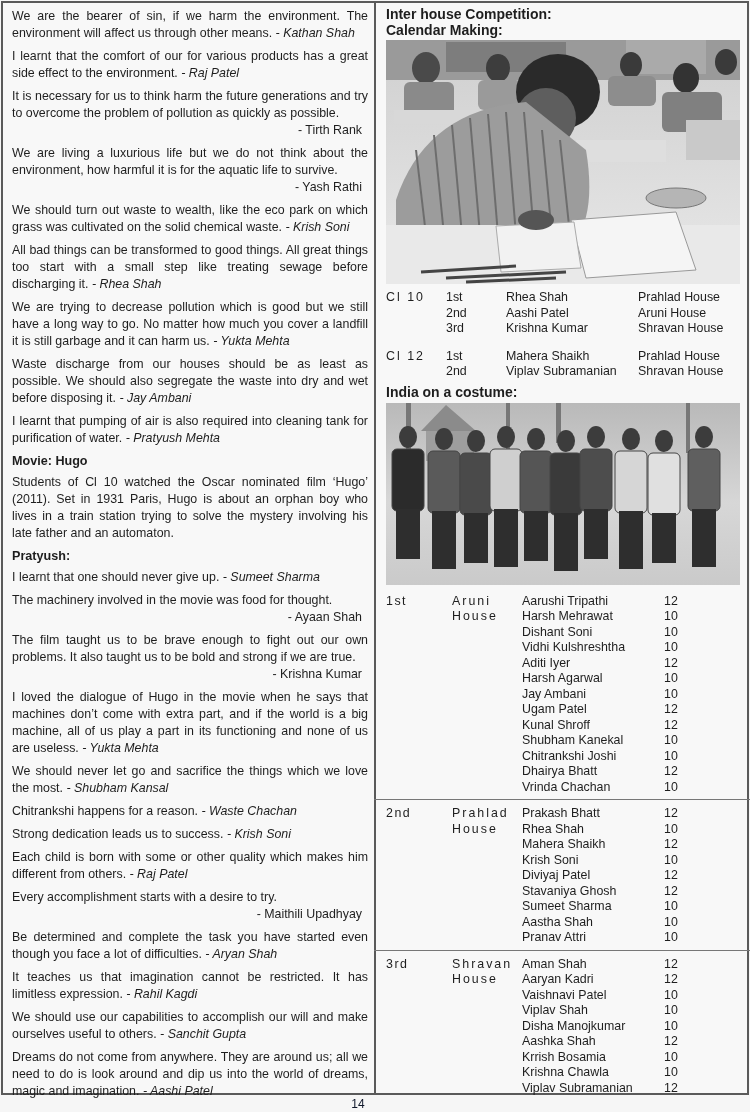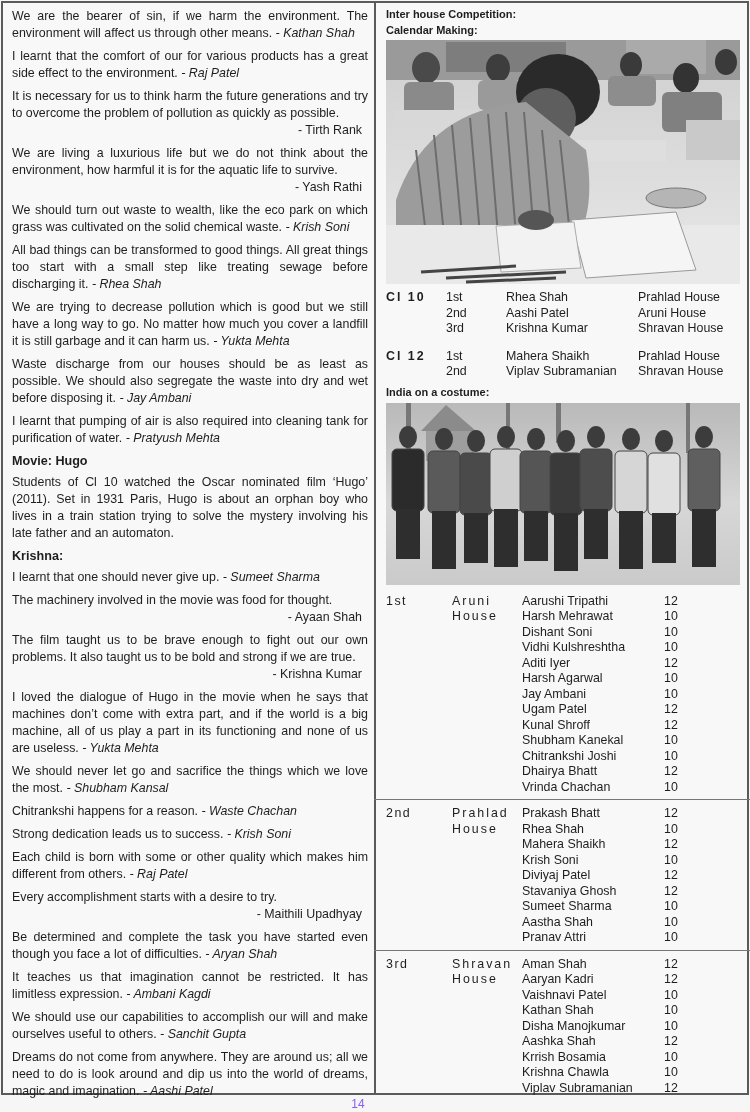--- a/index.html
+++ b/index.html
@@ -8,49 +8,49 @@
 
   .frame {
     position: absolute; left: 1px; top: 1px; width: 748px; height: 1094px;
     border: 2px solid #5a5a5a; background: #f8f8f8;
   }
   .divider {
     position: absolute; left: 374px; top: 1px; width: 2px; height: 1094px; background: #5a5a5a;
   }
   .page-num {
     position: absolute; left: 0; width: 716px; top: 1097px; text-align: center;
-    font-size: 12px; color: #8b5cf6;
+    font-size: 12px; color: #0f172a;
   }
 
   
   .left {
     position: absolute; left: 12px; top: 8px; width: 356px;
     font-size: 12.4px; line-height: 17px;
   }
   .para { text-align: justify; margin-bottom: 6px; }
   .para .author { white-space: nowrap; font-style: italic; }
   .para .author-right { display: block; text-align: right; padding-right: 6px; }
   .heading { font-weight: bold; margin: 2px 0 4px 0; font-size: 12.6px; }
 
   
   .right {
     position: absolute; left: 386px; top: 6px; width: 356px;
     font-size: 12.4px; line-height: 15.5px;
   }
-  .rheading { font-weight: bold; font-size: 11px; line-height: 16px; }
+  .rheading { font-weight: bold; font-size: 14px; line-height: 16px; }
 
   .photo {
     position: relative; width: 354px; overflow: hidden; background: #bdbdbd;
   }
   .photo1 { height: 244px; margin-top: 2px; }
   .photo2 { height: 182px; margin-top: 3px; }
 
   .results { margin-top: 6px; }
   .res-row { display: flex; height: 15.5px; }
-  .res-row .c1 { width: 60px; letter-spacing: 2px; font-weight: bold; }
+  .res-row .c1 { width: 60px; letter-spacing: 2px; }
   .res-row .c2 { width: 60px; }
   .res-row .c3 { width: 132px; }
   .res-row .c4 { flex: 1; }
   .res-gap { height: 12px; }
   .res-head { margin-top: 4px; margin-bottom: 3px; }
 
   .costume-group { display: flex; margin-bottom: 4px; }
   .costume-group .g1 { width: 66px; letter-spacing: 1.5px; }
   .costume-group .g2 { width: 70px; letter-spacing: 2px; }
   .costume-group .g3 { flex: 1; }
@@ -75,33 +75,33 @@
       <div class="para"><span>We should turn out waste to wealth, like the eco park on which grass was cultivated on the solid  chemical waste.</span>  <span class="author">-  Krish Soni</span></div>
       <div class="para"><span>All bad things can be transformed to good things. All great things too start with a small step like treating sewage before discharging it.</span>  <span class="author">-  Rhea Shah</span></div>
       <div class="para"><span>We are trying to decrease pollution which is good but we still have a long way to go. No matter how much you cover a landfill it is still garbage and it can harm us.</span>  <span class="author">-  Yukta Mehta</span></div>
       <div class="para"><span>Waste discharge from our houses should be as least as possible. We should also segregate the waste into dry and wet before disposing it.</span>  <span class="author">-  Jay Ambani</span></div>
       <div class="para"><span>I learnt that pumping of air is also required into cleaning tank for purification of water.</span>  <span class="author">-  Pratyush Mehta</span></div>
     </div>
 
   <div class="heading">Movie:  Hugo</div>
   <div class="para">Students of Cl 10 watched the Oscar nominated film ‘Hugo’ (2011). Set in 1931 Paris, Hugo is about an orphan boy who lives in a train station trying to solve the mystery involving his late father and an automaton.</div>
 
-  <div class="heading">Krishna:</div>
+  <div class="heading">Pratyush:</div>
   <div id="movie-comments">
       <div class="para"><span>I learnt that one should never give up.</span>  <span class="author">-  Sumeet Sharma</span></div>
       <div class="para"><span>The machinery involved in the movie was food for thought.</span><span class="author-right">-  Ayaan Shah</span></div>
       <div class="para"><span>The film taught us to be brave enough to fight out our own problems. It also taught us to be bold and strong if we are true.</span><span class="author-right">-  Krishna Kumar</span></div>
       <div class="para"><span>I loved the dialogue of Hugo in the movie when he says that machines don’t come with extra part, and if the world is a big machine, all of us play a part in its functioning and none of us are useless.</span>  <span class="author">-  Yukta Mehta</span></div>
       <div class="para"><span>We should never let go and sacrifice the things which we love the most.</span>  <span class="author">-  Shubham Kansal</span></div>
       <div class="para"><span>Chitrankshi happens for a reason.</span>  <span class="author">-  Waste Chachan</span></div>
       <div class="para"><span>Strong dedication leads us to success.</span>  <span class="author">-  Krish Soni</span></div>
       <div class="para"><span>Each child is born with some or other quality which makes him different from others.</span>  <span class="author">-  Raj Patel</span></div>
       <div class="para"><span>Every accomplishment starts with a desire to try.</span><span class="author-right">-  Maithili Upadhyay</span></div>
       <div class="para"><span>Be determined and complete the task you have started even though you face a lot of difficulties.</span>  <span class="author">-  Aryan Shah</span></div>
-      <div class="para"><span>It teaches us that imagination cannot be restricted. It has limitless expression.</span>  <span class="author">-  Ambani Kagdi</span></div>
+      <div class="para"><span>It teaches us that imagination cannot be restricted. It has limitless expression.</span>  <span class="author">-  Rahil Kagdi</span></div>
       <div class="para"><span>We should use our capabilities to accomplish our will and make ourselves useful to others.</span>  <span class="author">-  Sanchit Gupta</span></div>
       <div class="para"><span>Dreams do not come from anywhere. They are around us; all we need to do is look around and dip us into the world of dreams, magic and imagination.</span>  <span class="author">-  Aashi Patel</span></div>
     </div>
 </div>
 
 <div class="right">
   <div class="rheading">Inter house Competition:</div>
   <div class="rheading">Calendar Making:</div>
 
   <div class="photo photo1" title="Student drawing a calendar at a desk in a classroom">
@@ -370,21 +370,21 @@
           </div>
           <div class="cg-row">
             <span class="nm">Aaryan Kadri</span>
             <span class="cl">12</span>
           </div>
           <div class="cg-row">
             <span class="nm">Vaishnavi Patel</span>
             <span class="cl">10</span>
           </div>
           <div class="cg-row">
-            <span class="nm">Kathan Shah</span>
+            <span class="nm">Viplav Shah</span>
             <span class="cl">10</span>
           </div>
           <div class="cg-row">
             <span class="nm">Disha Manojkumar</span>
             <span class="cl">10</span>
           </div>
           <div class="cg-row">
             <span class="nm">Aashka Shah</span>
             <span class="cl">12</span>
           </div>

